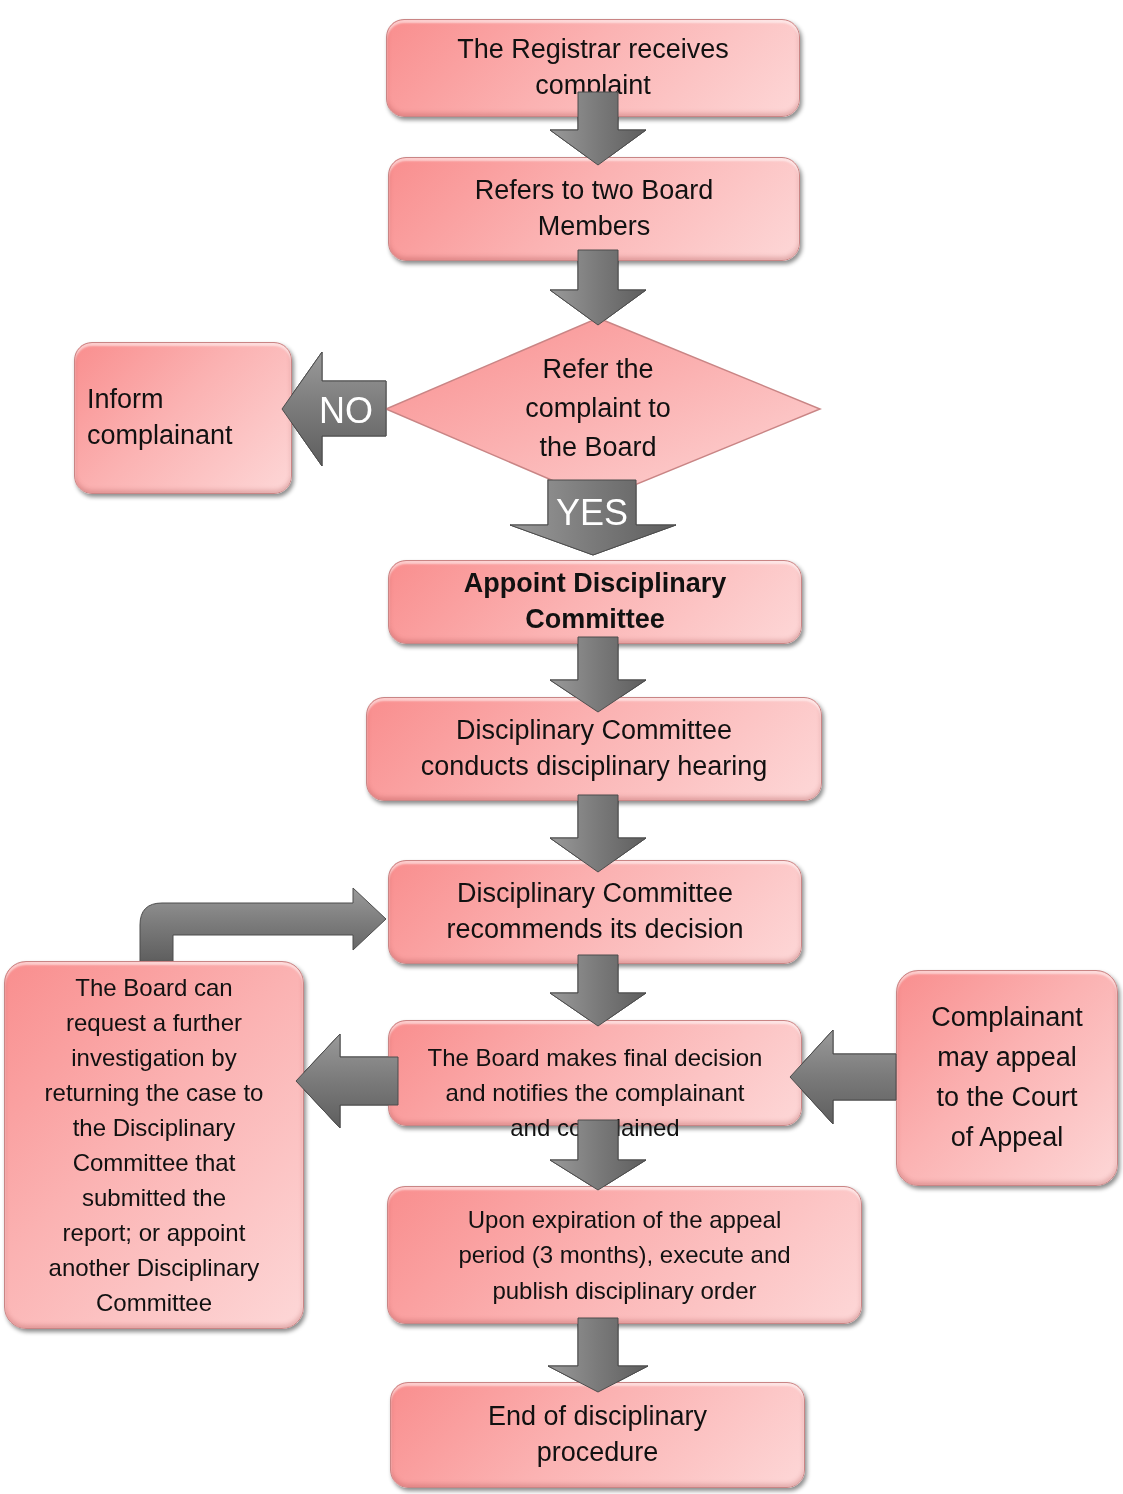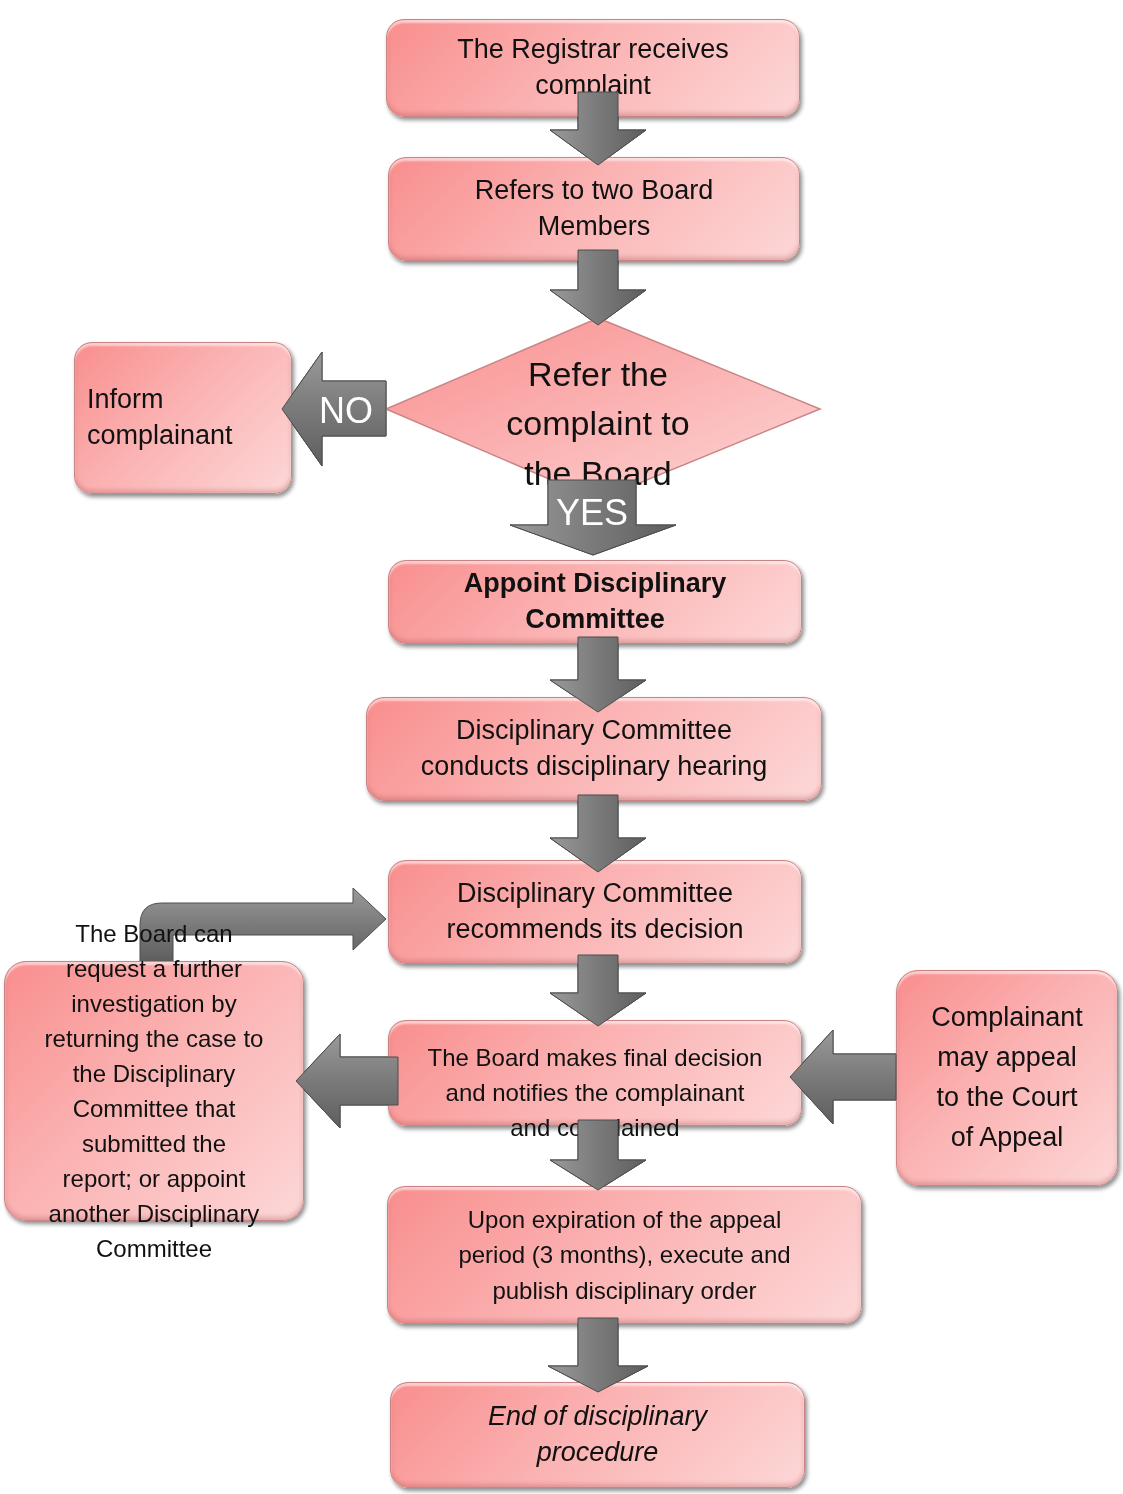--- a/index.html
+++ b/index.html
@@ -14,21 +14,21 @@
     border:1px solid #c98585;
     display:flex; align-items:center; justify-content:center; text-align:center;
     color:#111; line-height:1.33;
     padding:4px 10px;
   }
   .box span { white-space:pre-line; }
   .f27 { font-size:27px; }
   .f24 { font-size:24px; }
   svg.overlay { position:absolute; left:0; top:0; pointer-events:none; }
   .label-on-arrow { position:absolute; color:#fff; font-size:36px; text-align:center; }
-  .diamond-text { position:absolute; text-align:center; font-size:34px; color:#111; line-height:1.45; white-space:pre-line; }
+  .diamond-text { position:absolute; text-align:center; font-size:27px; color:#111; line-height:1.45; white-space:pre-line; }
 </style>
 </head>
 <body>
 
 <svg class="overlay" width="1123" height="1494">
   <defs>
     <linearGradient id="ag" x1="0" y1="0" x2="1" y2="0">
       <stop offset="0" stop-color="#9a9a9a"></stop>
       <stop offset="0.5" stop-color="#7a7a7a"></stop>
       <stop offset="1" stop-color="#5e5e5e"></stop>
@@ -104,21 +104,21 @@
 </div>
 <div class="box f27" style="left:388px;top:860px;width:414px;height:104px;">
   <span>Disciplinary Committee
 recommends its decision</span>
 </div>
 <div class="box f24" style="left:388px;top:1020px;width:414px;height:106px;line-height:1.45;align-items:flex-start;padding-top:20px;">
   <span>The Board makes final decision
 and notifies the complainant
 and complained</span>
 </div>
-<div class="box f24" style="left:4px;top:961px;width:300px;height:260px;line-height:1.46;border-radius:22px;">
+<div class="box f24" style="left:4px;top:961px;width:300px;height:368px;line-height:1.46;border-radius:22px;">
   <span>The Board can
 request a further
 investigation by
 returning the case to
 the Disciplinary
 Committee that
 submitted the
 report; or appoint
 another Disciplinary
 Committee</span>
@@ -127,21 +127,21 @@
   <span>Complainant
 may appeal
 to the Court
 of Appeal</span>
 </div>
 <div class="box f24" style="left:387px;top:1186px;width:475px;height:138px;line-height:1.46;">
   <span>Upon expiration of the appeal
 period (3 months), execute and
 publish disciplinary order</span>
 </div>
-<div class="box f27" style="left:390px;top:1382px;width:415px;height:106px;font-style:italic;">
+<div class="box f27" style="left:390px;top:1382px;width:415px;height:106px;">
   <span>End of disciplinary
 procedure</span>
 </div>
 
 <svg class="overlay" width="1123" height="1494">
   <polygon fill="url(#ag)" stroke="#4d4d4d" stroke-width="1" points="578,92 618,92 618,130 646,130 598,165 550,130 578,130"></polygon>
   <polygon fill="url(#ag)" stroke="#4d4d4d" stroke-width="1" points="578,637 618,637 618,680 646,680 598,712 550,680 578,680"></polygon>
   <polygon fill="url(#ag)" stroke="#4d4d4d" stroke-width="1" points="578,795 618,795 618,838 646,838 598,872 550,838 578,838"></polygon>
   <polygon fill="url(#ag)" stroke="#4d4d4d" stroke-width="1" points="578,955 618,955 618,993 646,993 598,1026 550,993 578,993"></polygon>
   <polygon fill="url(#ag)" stroke="#4d4d4d" stroke-width="1" points="578,1120 618,1120 618,1160 646,1160 598,1190 550,1160 578,1160"></polygon>

